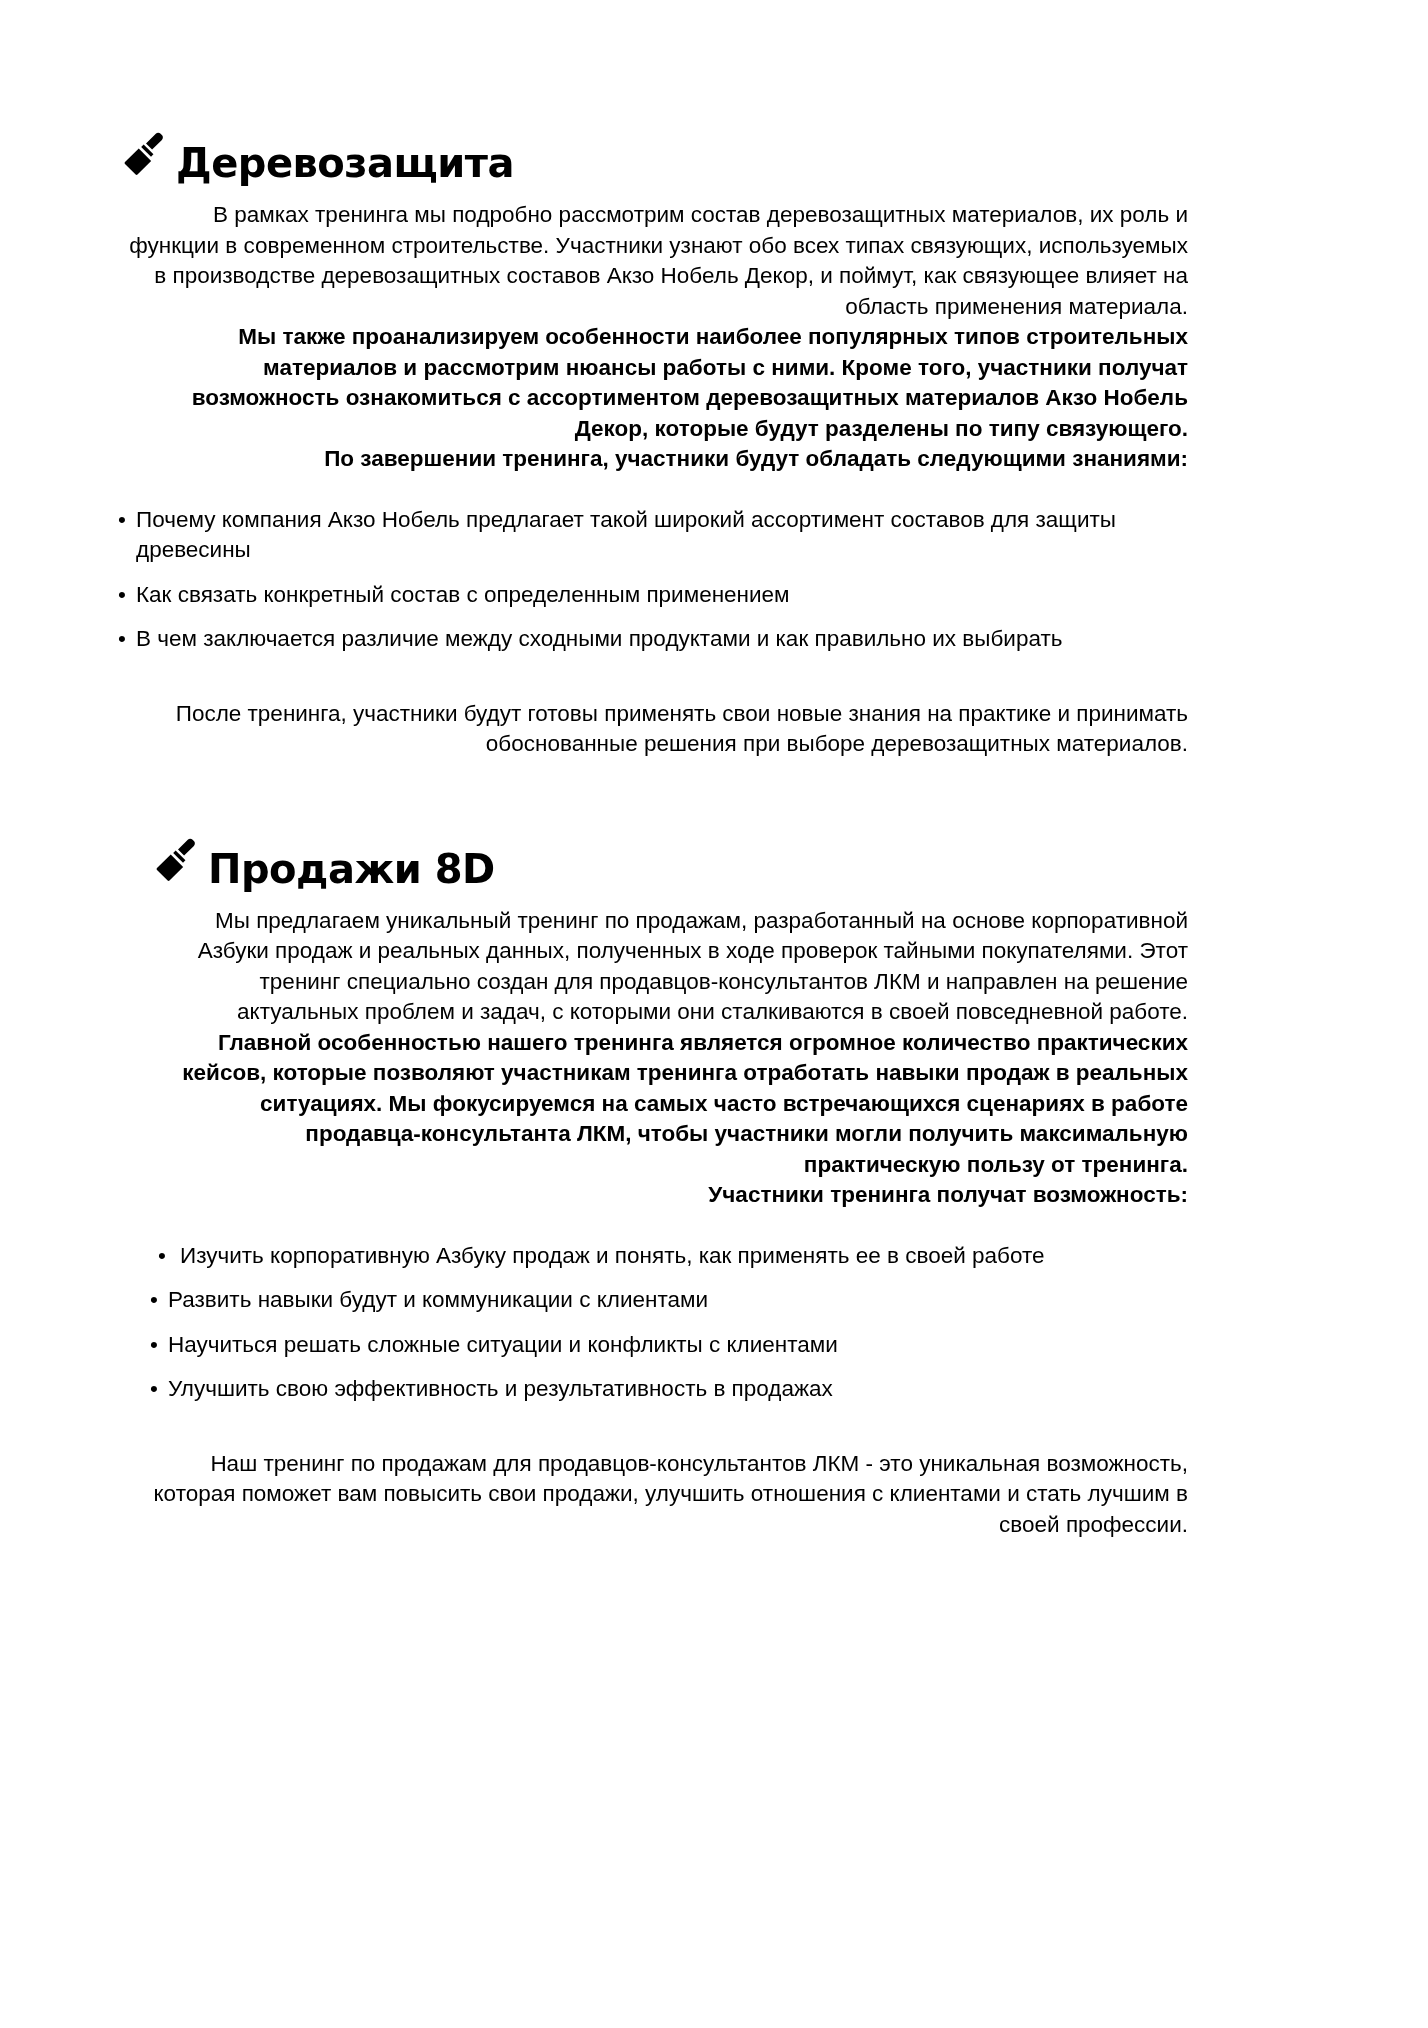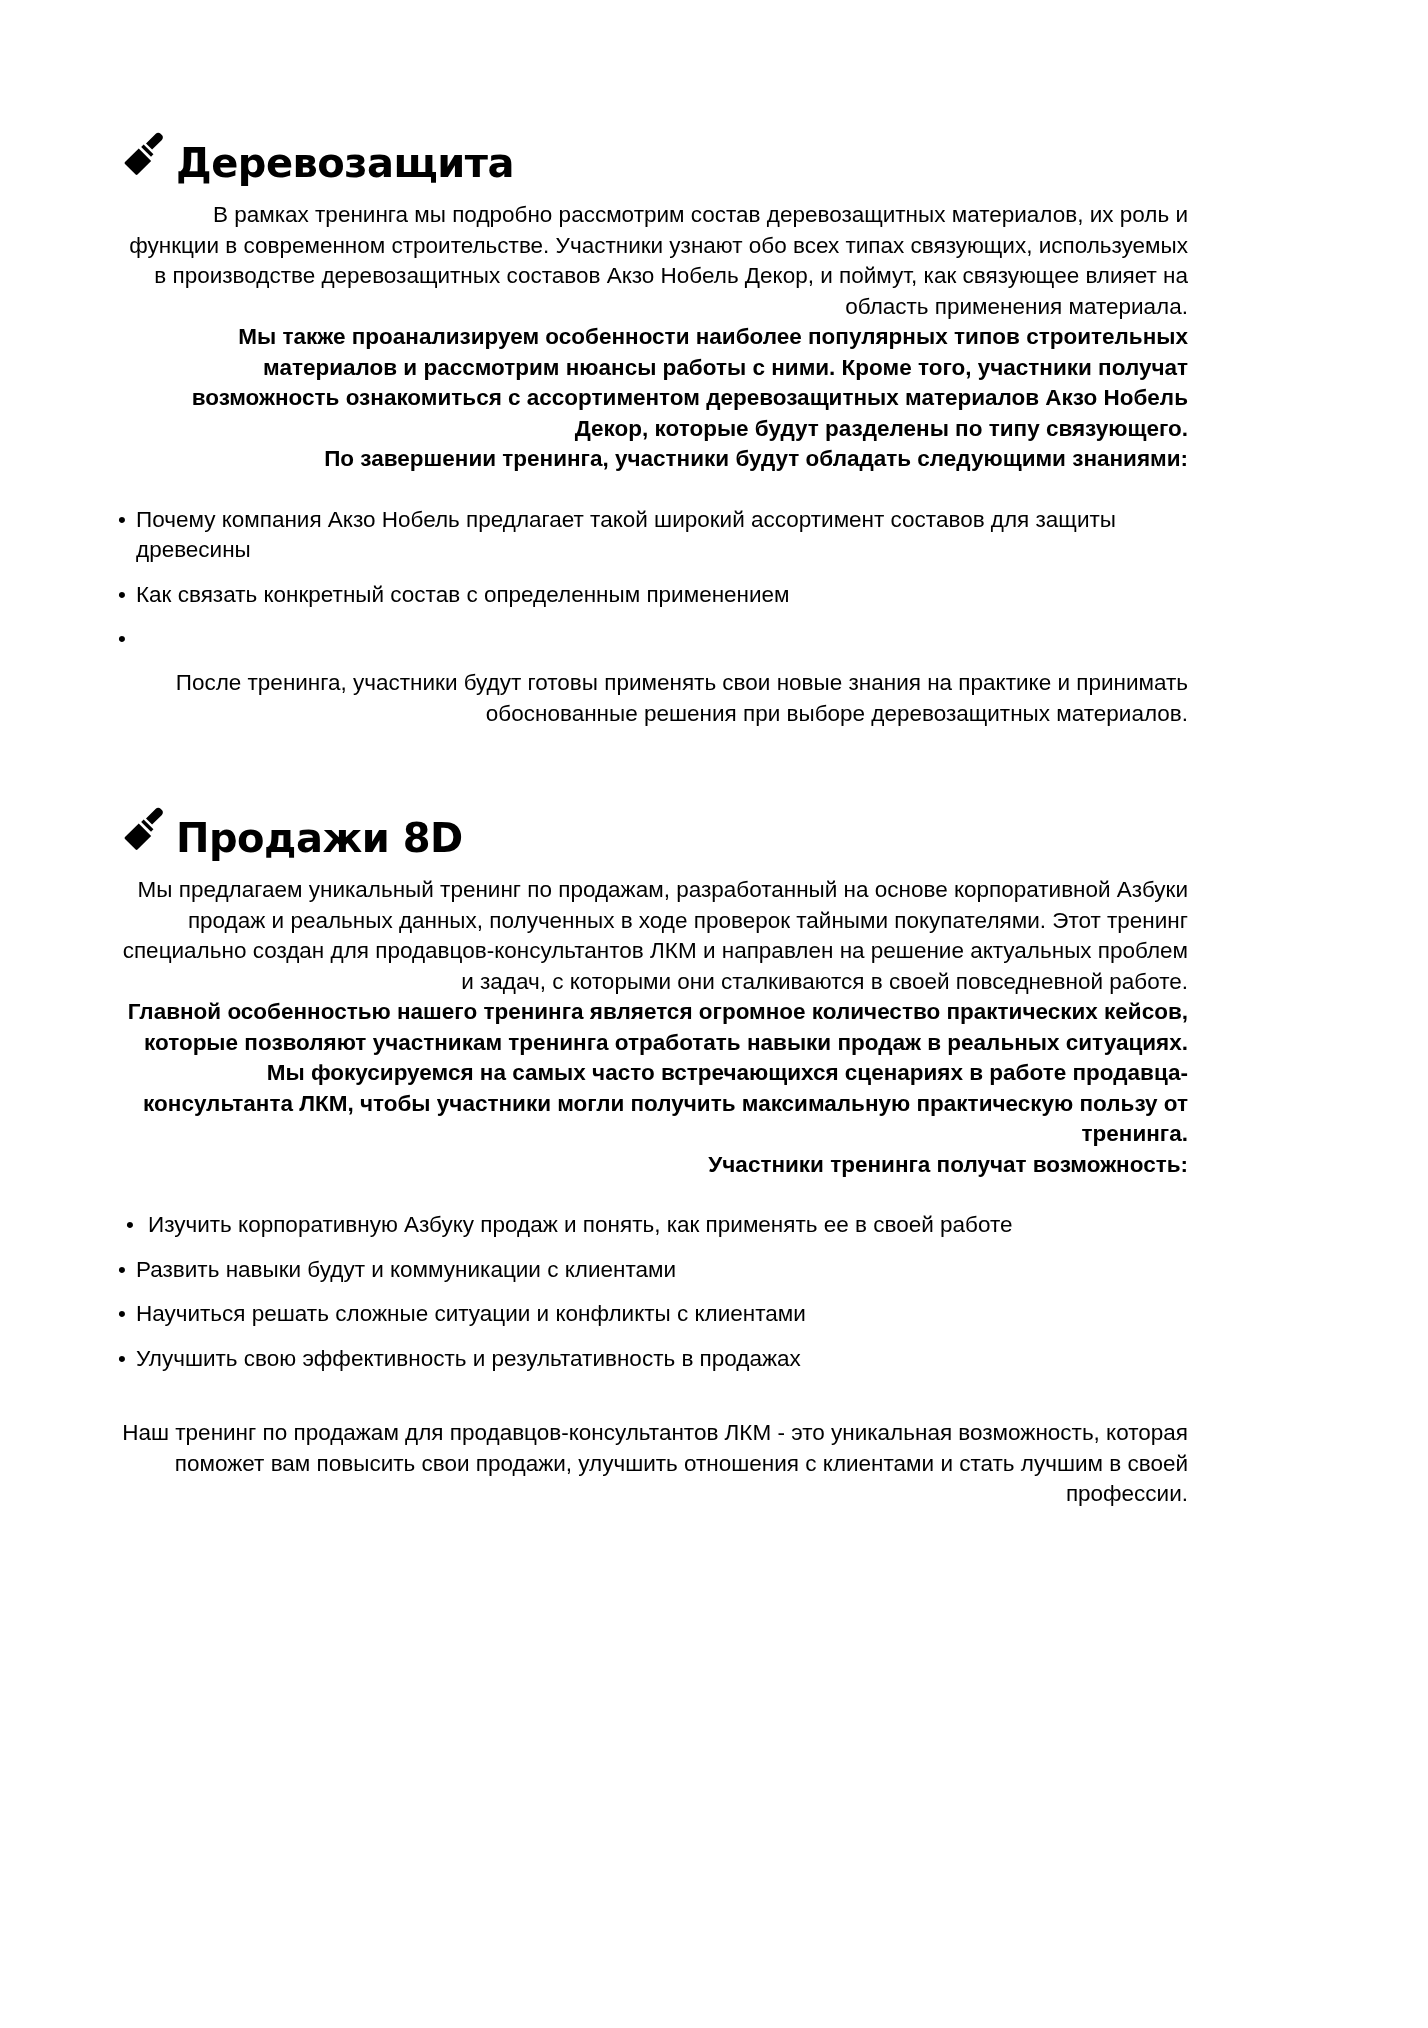--- a/index.html
+++ b/index.html
@@ -21,20 +21,21 @@
     height: 1480px;
     background: #ffffff;
     box-sizing: border-box;
     padding: 128px 240px 0 118px;
   }
   .section {
     margin: 0;
   }
   .section + .section {
     margin-top: 74px;
+    margin-left: 32px;
   }
   .section-heading {
     display: flex;
     align-items: flex-end;
     margin: 0 0 16px 0;
     line-height: 1;
   }
   .brush-icon {
     display: inline-block;
     width: 54px;
@@ -112,21 +113,21 @@
       <span class="section-title">Деревозащита</span>
     </div>
 
     <p class="body-text">В рамках тренинга мы подробно рассмотрим состав деревозащитных материалов, их роль и функции в современном строительстве. Участники узнают обо всех типах связующих, используемых в производстве деревозащитных составов Акзо Нобель Декор, и поймут, как связующее влияет на область применения материала.</p>
     <p class="body-text">Мы также проанализируем особенности наиболее популярных типов строительных материалов и рассмотрим нюансы работы с ними. Кроме того, участники получат возможность ознакомиться с ассортиментом деревозащитных материалов Акзо Нобель Декор, которые будут разделены по типу связующего.</p>
     <p class="body-text">По завершении тренинга, участники будут обладать следующими знаниями:</p>
 
     <ul class="bullets tight">
       <li><span class="bullet-dot">•</span><span>Почему компания Акзо Нобель предлагает такой широкий ассортимент составов для защиты древесины</span></li>
       <li><span class="bullet-dot">•</span><span>Как связать конкретный состав с определенным применением</span></li>
-      <li><span class="bullet-dot">•</span></li>
+      <li><span class="bullet-dot">•</span><span>В чем заключается различие между сходными продуктами и как правильно их выбирать</span></li>
     </ul>
 
     <div class="spacer-md"></div>
 
     <p class="body-text">После тренинга, участники будут готовы применять свои новые знания на практике и принимать обоснованные решения при выборе деревозащитных материалов.</p>
   </section>
 
   <section class="section">
     <div class="section-heading">
       <span class="brush-icon">

